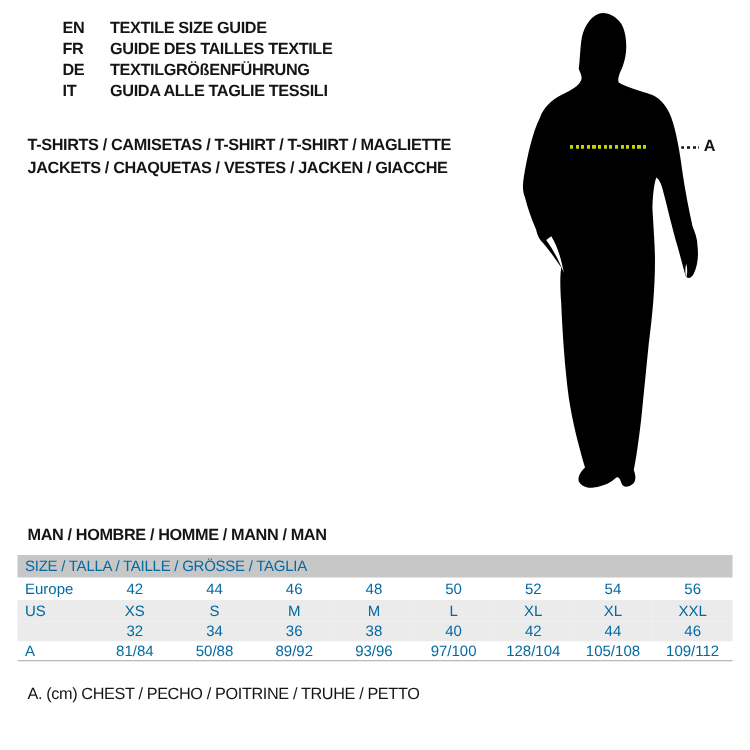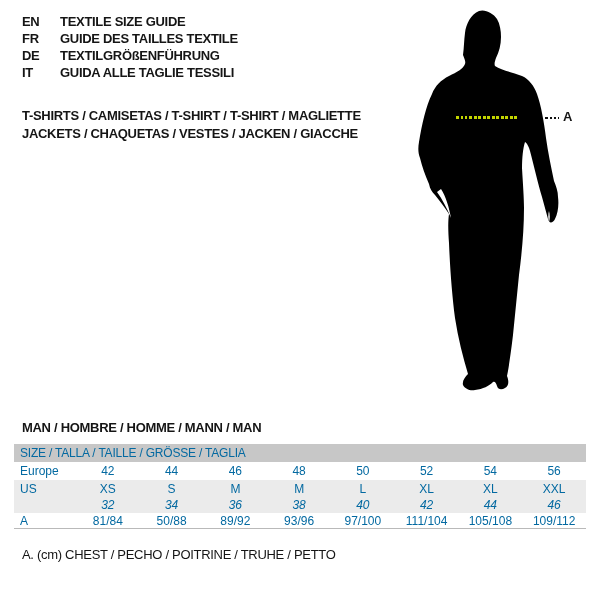--- a/index.html
+++ b/index.html
@@ -2,21 +2,21 @@
 <html><head>
 <meta charset="utf-8">
 <style>
   html,body{margin:0;padding:0;background:#fff;}
   body{width:600px;height:600px;font-family:"Liberation Sans",sans-serif;color:#151515;}
   .page{position:relative;width:600px;height:600px;background:#fff;overflow:hidden;}
 
   
   .lang-list{position:absolute;left:22px;top:13px;}
   .lang-row{display:flex;font-weight:bold;font-size:13px;line-height:17px;letter-spacing:-0.3px;}
-  .lang-code{width:38px;}
+  .lang-code{width:38px;margin-left:28px;}
 
   
   .categories{position:absolute;left:22px;top:107px;font-weight:bold;font-size:13px;line-height:18px;letter-spacing:-0.3px;}
 
   
   .figure{position:absolute;left:405px;top:0;width:195px;height:410px;}
   .figure svg{position:absolute;left:0;top:0;}
   .dash-yellow{position:absolute;left:51px;top:116px;width:62px;height:3px;
     background:repeating-linear-gradient(90deg,#c3d500 0 2.5px,transparent 2.5px 4.5px);}
   .dash-black{position:absolute;left:140px;top:117px;width:14px;height:2px;
@@ -28,21 +28,21 @@
 
   
   table.size-table{position:absolute;left:14px;top:444px;width:572px;border-collapse:collapse;
     table-layout:fixed;font-size:12px;color:#0369a1;}
   .size-table th{background:#c7c7c7;text-align:left;font-weight:normal;font-size:12px;
     letter-spacing:-0.2px;padding:2px 0 2px 6px;height:14px;}
   .size-table td{text-align:center;padding:0;}
   .size-table td.rlabel{text-align:left;padding-left:6px;}
   .size-table tbody tr:nth-child(1) td{height:18px;}
   .size-table tbody tr:nth-child(2) td{height:17px;}
-  .size-table tbody tr:nth-child(3) td{height:16px;font-style:italic;}
+  .size-table tbody tr:nth-child(3) td{height:16px;}
   .size-table tbody tr:nth-child(4) td{height:15px;}
   .size-table tbody tr.shade{background:#ebebeb;}
   .size-table tbody tr:last-child td{border-bottom:1px solid #b9b9b9;}
 
   
   .footnote{position:absolute;left:22px;top:547px;font-weight:normal;font-size:13px;letter-spacing:-0.3px;}
 </style>
 </head>
 <body>
 
@@ -175,21 +175,21 @@
         <td>44</td>
         <td>46</td>
       </tr>
       <tr>
         <td class="rlabel">A</td>
         <td>81/84</td>
         <td>50/88</td>
         <td>89/92</td>
         <td>93/96</td>
         <td>97/100</td>
-        <td>111/104</td>
+        <td>128/104</td>
         <td>105/108</td>
         <td>109/112</td>
       </tr>
     </tbody>
   </table>
 
   <div class="footnote">A. (cm) CHEST / PECHO / POITRINE / TRUHE / PETTO</div>
 
 </div>
 

